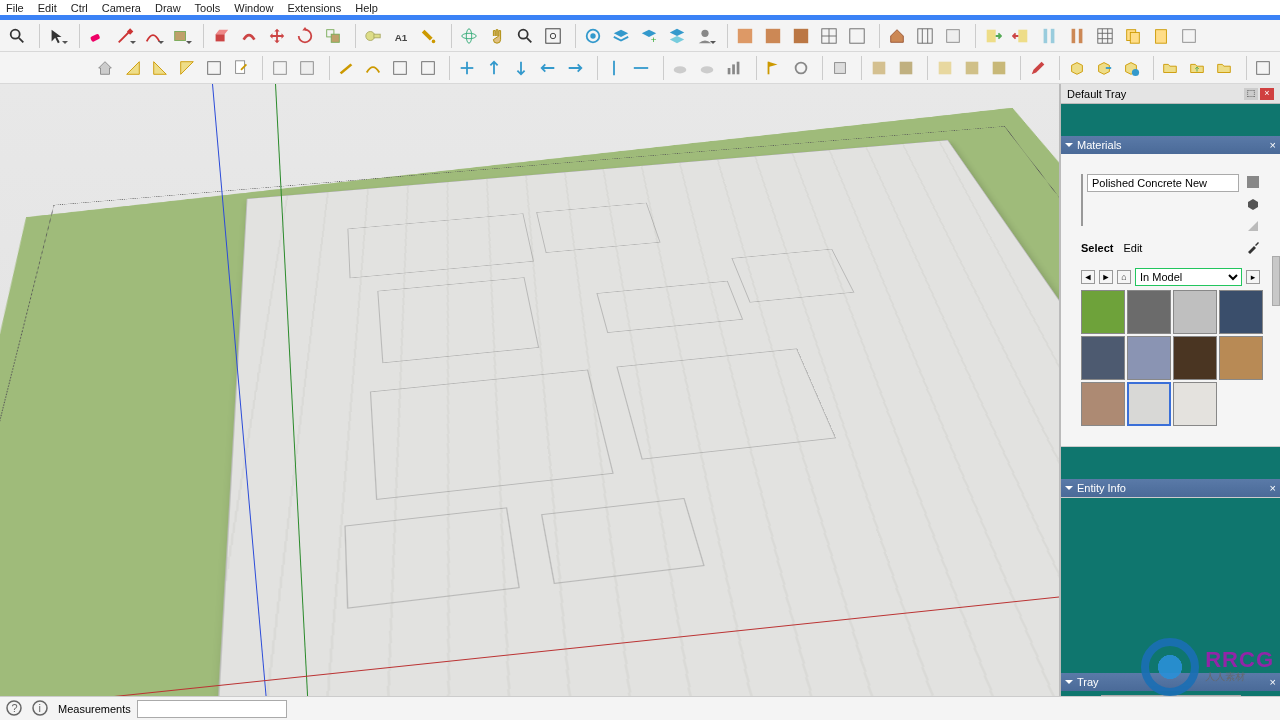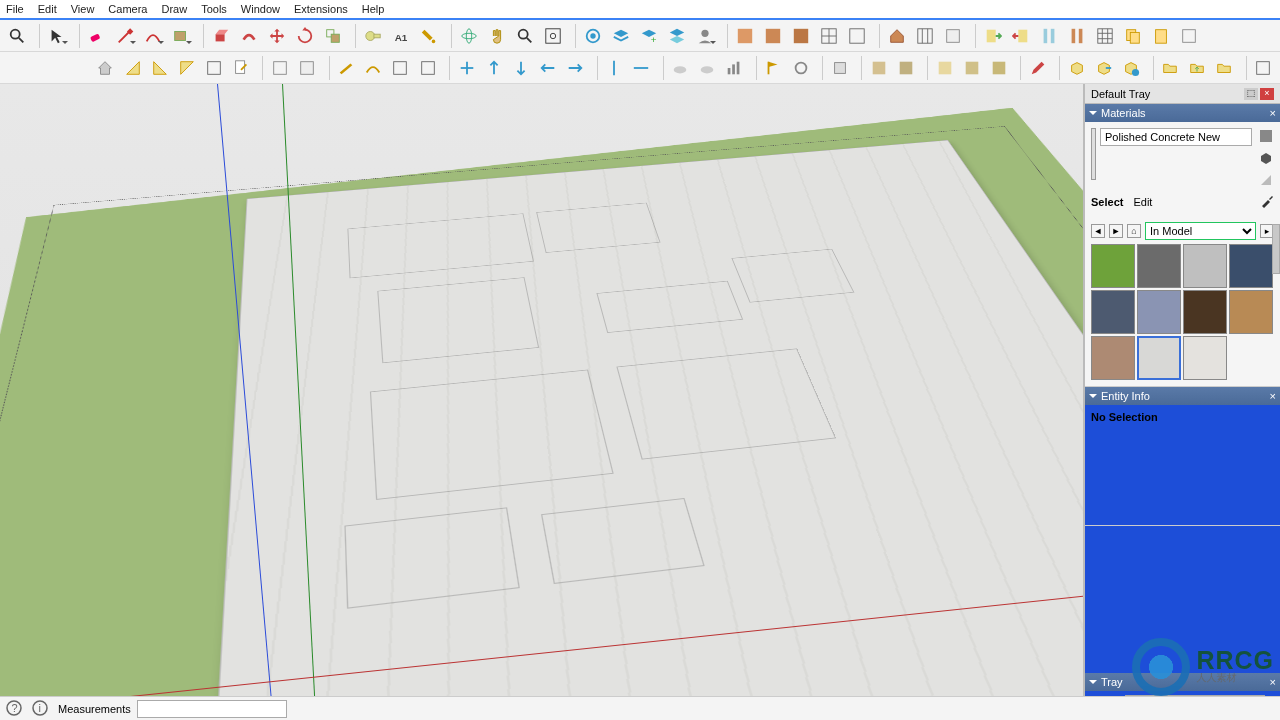--- a/index.html
+++ b/index.html
@@ -1,19 +1,19 @@
 <!DOCTYPE html>
 <html><head>
 <meta charset="utf-8">
 <style>
 * { box-sizing: border-box; margin: 0; padding: 0; font-family: "Segoe UI", Tahoma, sans-serif; font-size: 11px; user-select: none; }
 html, body { width: 1280px; height: 720px; overflow: hidden; background: #f0f0f0; }
 
 
-.menubar { height: 20px; background: #fff; display: flex; align-items: center; padding: 0 6px; gap: 14px; border-bottom: 2px solid #3b82f6; }
+.menubar { height: 20px; background: #fff; display: flex; align-items: center; padding: 0 6px; gap: 14px; border-bottom: 5px solid #3b82f6; }
 .menubar span { color: #222; cursor: default; }
 
 
 .toolrow { height: 32px; background: #f4f4f4; display: flex; align-items: center; padding: 0 4px; gap: 2px; border-bottom: 1px solid #d8d8d8; }
 .tbtn { width: 26px; height: 26px; display: flex; align-items: center; justify-content: center; border: 1px solid transparent; border-radius: 2px; cursor: pointer; position: relative; }
 .tbtn svg { width: 18px; height: 18px; }
 .tbtn.dd::after { content: ""; position: absolute; right: 1px; bottom: 1px; border: 3px solid transparent; border-top-color: #555; }
 .tsep { width: 6px; height: 24px; border-right: 1px solid #ccc; margin: 0 2px; }
 
 
@@ -25,31 +25,31 @@
 .plan-lines { position: absolute; inset: 8% 6% 10% 10%; }
 .plan-lines div { position: absolute; border: 1px solid rgba(60,60,60,.25); }
 .axis-blue { position: absolute; left: 20%; top: 0; width: 1px; height: 100%; background: #2b4bd8; transform: rotate(-5deg); transform-origin: top; }
 .axis-green { position: absolute; left: 26%; top: 0; width: 1px; height: 100%; background: #2a8a2a; transform: rotate(-3deg); transform-origin: top; }
 .axis-red { position: absolute; left: 10%; bottom: 14%; width: 120%; height: 1px; background: #b33; transform: rotate(-6deg); }
 .dotted { position: absolute; border: 1px dotted #555; }
 .cursor { position: absolute; left: 470px; top: 614px; width: 10px; height: 14px; }
 .cursor::before { content: ""; position: absolute; width: 0; height: 0; border-left: 6px solid #000; border-bottom: 9px solid transparent; }
 
 
-.tray { width: 196px; background: #1d4ed8; display: flex; flex-direction: column; border-left: 1px solid #bbb; }
+.tray { width: 220px; background: #0f766e; display: flex; flex-direction: column; border-left: 1px solid #bbb; gap: 32px; }
 .tray-title { height: 20px; background: #e4e4e4; border-bottom: 1px solid #bbb; display: flex; align-items: center; padding: 0 6px; justify-content: space-between; }
 .tray-title .wbtns { display: flex; gap: 2px; }
 .wbtn { width: 14px; height: 12px; background: #ccc; display: flex; align-items: center; justify-content: center; font-size: 9px; line-height: 1; cursor: pointer; }
 .wbtn.red { background: #d04040; color: #fff; }
 .panel { border-bottom: 1px solid #ccc; }
 .panel-hdr { height: 18px; background: linear-gradient(#5a7aa8,#4a6a98); color: #fff; display: flex; align-items: center; padding: 0 4px; gap: 4px; justify-content: space-between; }
 .panel-hdr .ttl { display: flex; align-items: center; gap: 4px; }
 .panel-hdr .caret { width: 0; height: 0; border: 4px solid transparent; border-top-color: #fff; margin-top: 3px; }
 .panel-hdr .x { cursor: pointer; font-size: 11px; }
-.panel-body { background: #f5f5f5; padding: 6px; }
+.panel-body { background: #f5f5f5; padding: 20px; }
 .mat-preview { display: flex; gap: 4px; align-items: flex-start; }
 .mat-swatch { width: 52px; height: 52px; background: #dedede; border: 1px solid #999; }
 .mat-name { flex: 1; height: 18px; border: 1px solid #aaa; background: #fff; padding: 1px 4px; font-size: 11px; }
 .mat-side-icons { display: flex; flex-direction: column; gap: 6px; margin-left: 2px; }
 .mat-side-icons div { width: 16px; height: 16px; display:flex; align-items:center; justify-content:center; cursor: pointer; }
 .sel-edit { display: flex; gap: 10px; margin: 6px 0 12px; font-size: 11px; align-items:center; }
 .sel-edit span:first-child { font-weight: bold; }
 .nav-row { display: flex; align-items: center; gap: 4px; margin-bottom: 4px; }
 .nav-row .arrow { width: 14px; height: 14px; border: 1px solid #999; display: flex; align-items: center; justify-content: center; cursor: pointer; font-size:9px; }
 .nav-row select { flex: 1; height: 18px; font-size: 11px; border: 1px solid #22c55e; background:#fff; }
@@ -66,30 +66,30 @@
 
 
 .statusbar { position: absolute; left: 0; right: 0; bottom: 0; height: 24px; background: #f4f4f4; border-top: 1px solid #ccc; display: flex; align-items: center; padding: 0 6px; gap: 10px; }
 .statusbar .hint { flex: 1; color: #333; font-size: 11px; padding-left: 4px; }
 .measurements { display: flex; align-items: center; gap: 6px; }
 .measurements input { width: 150px; height: 18px; border: 1px solid #aaa; background: #fff; }
 
 
 .watermark { position: absolute; right: 6px; bottom: 24px; display: flex; align-items: center; gap: 6px; opacity: .9; pointer-events:none; }
 .watermark .ring { width: 58px; height: 58px; border-radius: 50%; border: 8px solid #1b6fb5; position: relative; background: radial-gradient(circle at 50% 50%, #2a90d8 0 40%, transparent 41%); }
-.watermark .txt { font-size: 25px; font-weight: 800; color: #14532d; letter-spacing: 1px; line-height: .9; text-align: left; }
+.watermark .txt { font-size: 22px; font-weight: 800; color: #a21caf; letter-spacing: 1px; line-height: .9; text-align: left; }
 .watermark .sub { font-size: 10px; color: #666; }
 </style>
 </head>
 <body>
 
 <div class="menubar">
   <span>File</span>
   <span>Edit</span>
-  <span>View</span>
+  <span>Ctrl</span>
   <span>Camera</span>
   <span>Draw</span>
   <span>Tools</span>
   <span>Window</span>
   <span>Extensions</span>
   <span>Help</span>
 </div>
 
 <div class="toolrow">
   <div class="tbtn">
@@ -642,23 +642,20 @@
     </div>
 
     <div class="panel">
       <div class="panel-hdr">
         <div class="ttl">
             <div class="caret"></div>
             <span>Entity Info</span>
           </div>
         <span class="x">×</span>
       </div>
-      <div class="entity-body">
-        <b>No Selection</b>
-      </div>
     </div>
 
     <div style="flex:1"></div>
 
     <div class="panel">
       <div class="panel-hdr">
         <div class="ttl">
             <div class="caret"></div>
             <span>Tray</span>
           </div>

